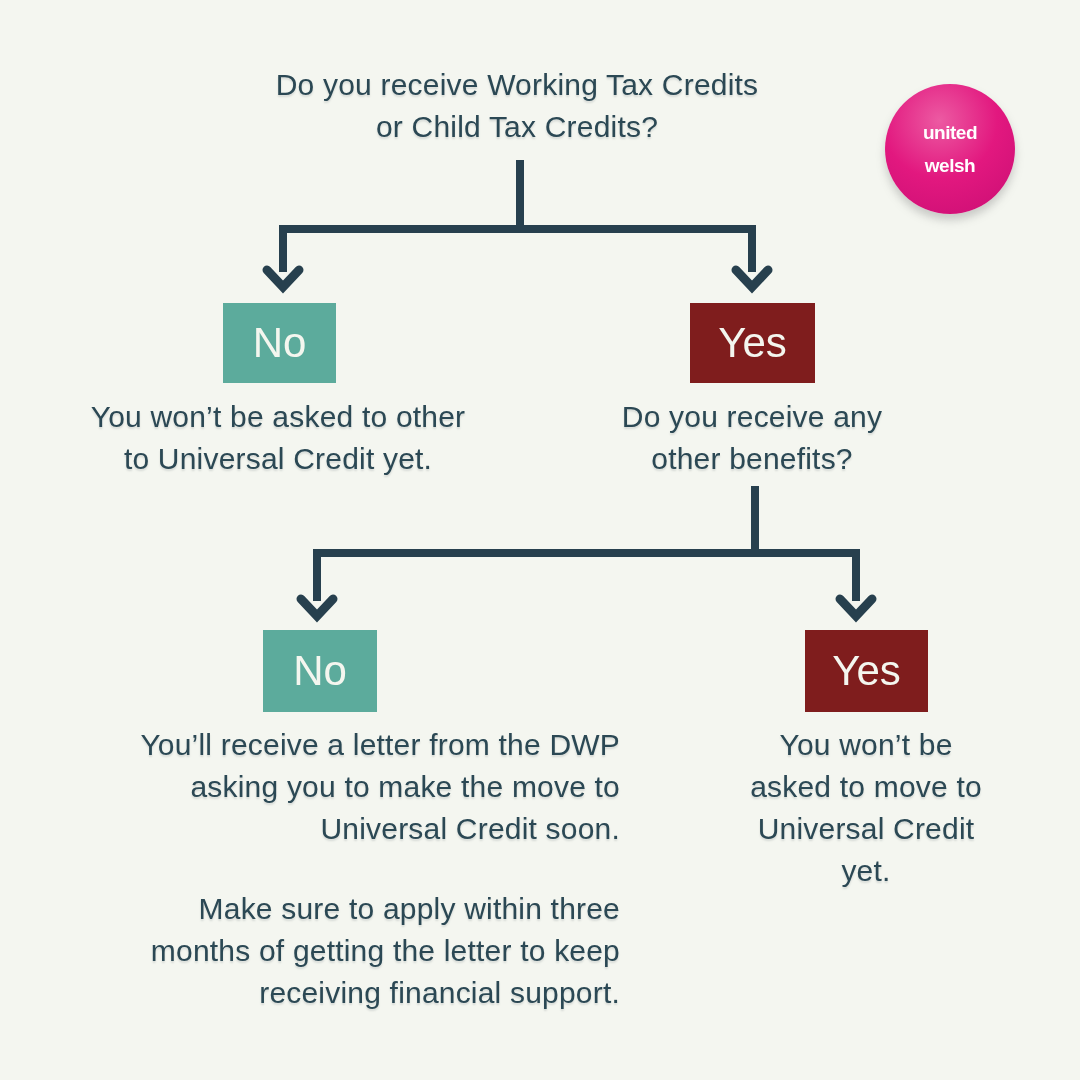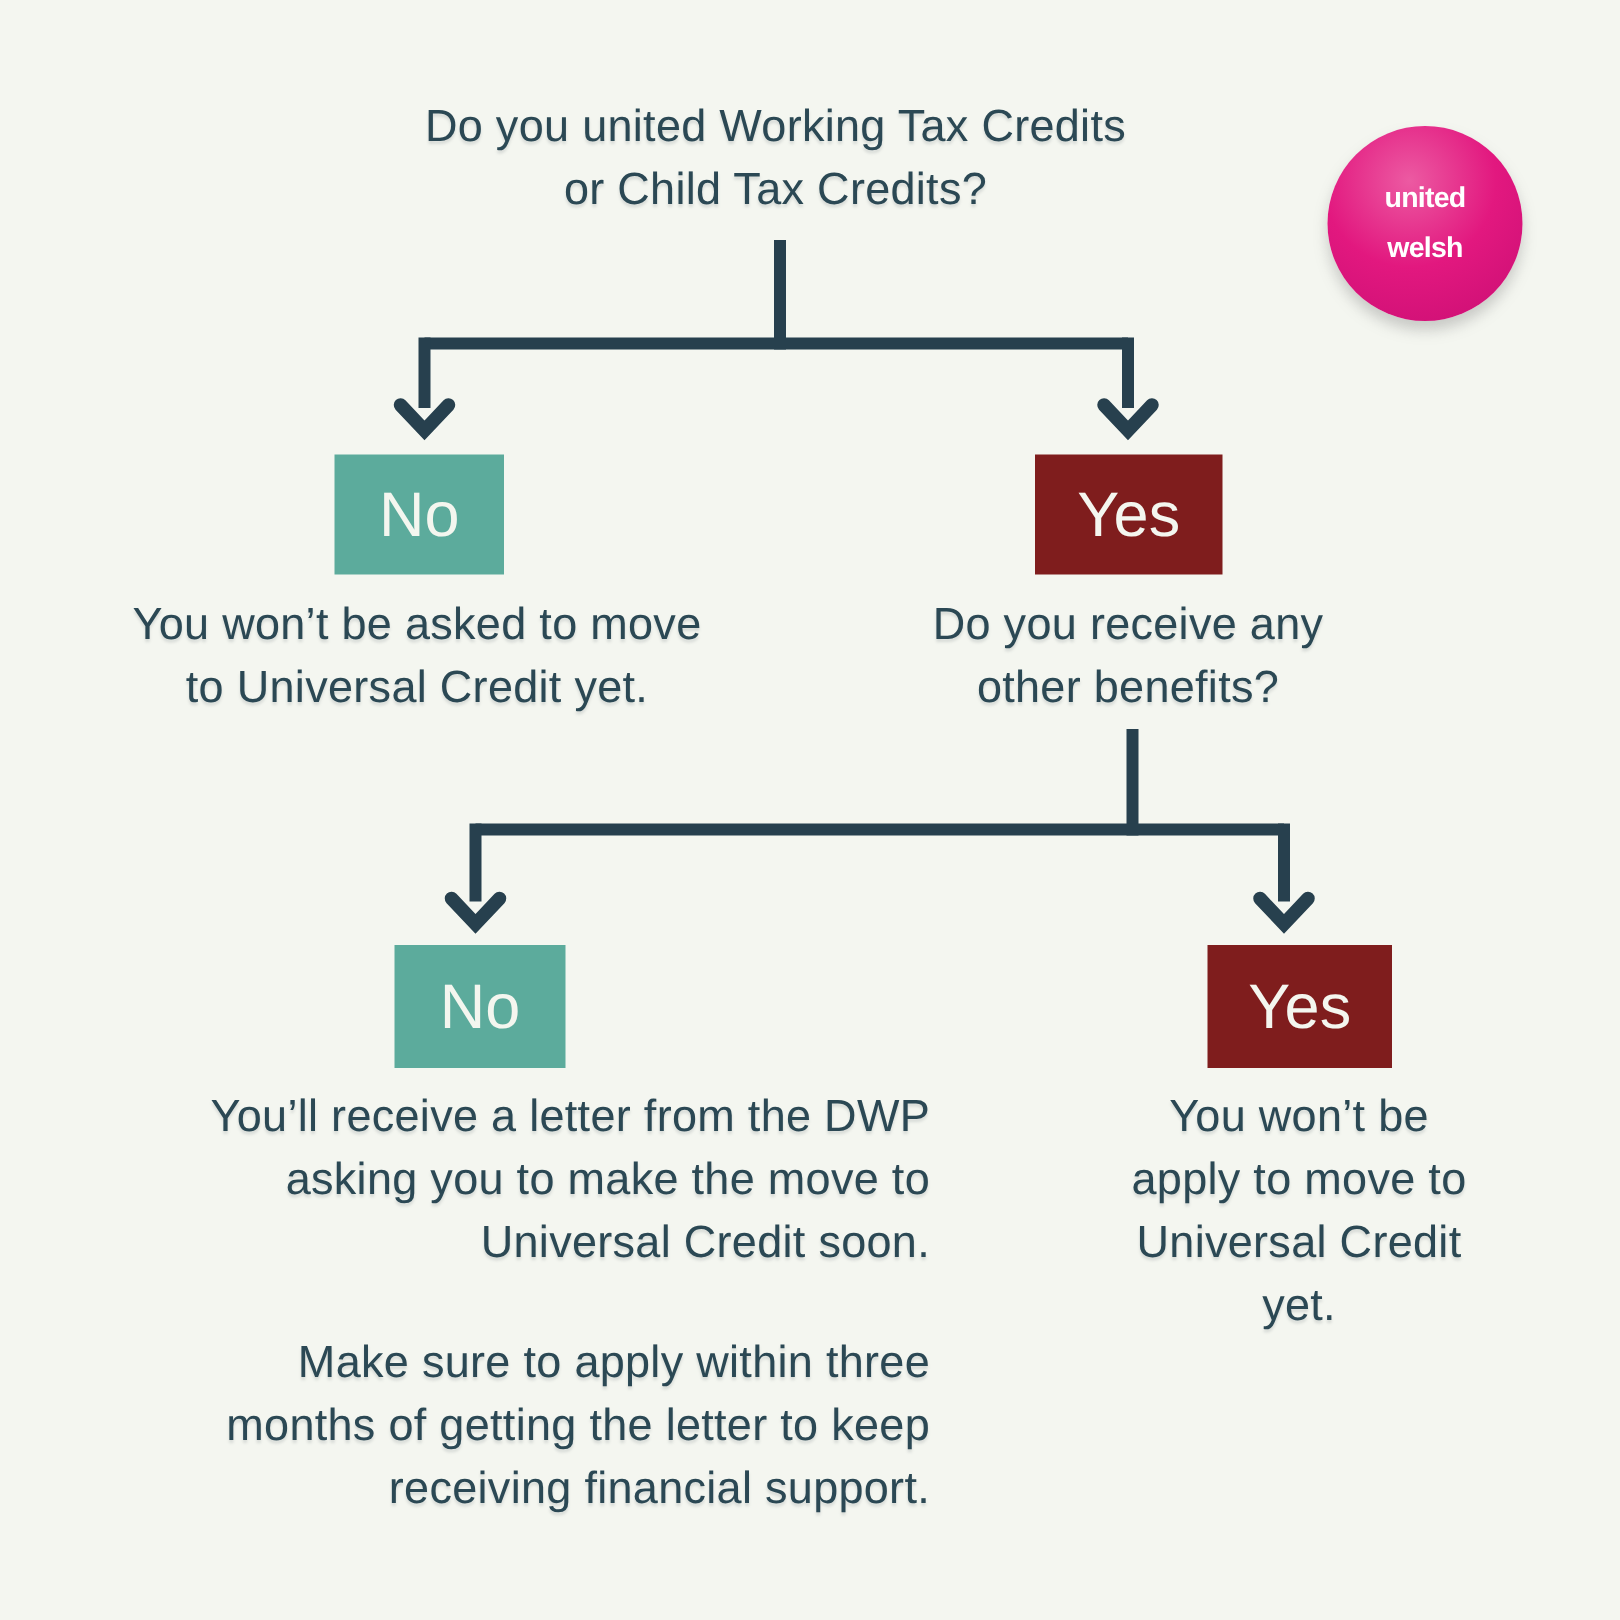--- a/index.html
+++ b/index.html
@@ -61,21 +61,21 @@
     font-size: 19px;
     line-height: 33px;
     letter-spacing: -0.5px;
   }
 </style>
 </head>
 <body>
 
 <div class="canvas">
 
-  <div class="txt" style="left:167px; top:64px; width:700px;">Do you united Working Tax Credits
+  <div class="txt" style="left:167px; top:64px; width:700px;">Do you receive Working Tax Credits
 or Child Tax Credits?</div>
 
   <div class="logo">
     <span>united</span>
     <span>welsh</span>
   </div>
 
   <svg class="connectors" viewBox="0 0 1080 1080">
     <g stroke="#27404e" stroke-width="8" fill="none">
       <path d="M520 160 L520 233"></path>
@@ -89,34 +89,34 @@
       <path d="M755 486 L755 557"></path>
       <path d="M317 553 L856 553"></path>
       <path d="M317 549 L317 601"></path>
       <path d="M856 549 L856 601"></path>
       <path d="M301 599 L317 616 L333 599" stroke-width="9" stroke-linecap="round"></path>
       <path d="M840 599 L856 616 L872 599" stroke-width="9" stroke-linecap="round"></path>
     </g>
   </svg>
 
   <div class="answer-box teal" style="left:223px; top:303px; width:113px; height:80px;">No</div>
-  <div class="txt" style="left:28px; top:396px; width:500px;">You won’t be asked to move
+  <div class="txt" style="left:28px; top:396px; width:500px;">You won’t be asked to other
 to Universal Credit yet.</div>
 
   <div class="answer-box pink" style="left:690px; top:303px; width:125px; height:80px;">Yes</div>
   <div class="txt" style="left:502px; top:396px; width:500px;">Do you receive any
 other benefits?</div>
 
   <div class="answer-box teal" style="left:263px; top:630px; width:114px; height:82px;">No</div>
   <div class="txt" style="left:20px; top:724px; width:600px;text-align:right;">You’ll receive a letter from the DWP
 asking you to make the move to
 Universal Credit soon.</div>
   <div class="txt" style="left:20px; top:888px; width:600px;text-align:right;">Make sure to apply within three
 months of getting the letter to keep
 receiving financial support.</div>
 
   <div class="answer-box pink" style="left:805px; top:630px; width:123px; height:82px;">Yes</div>
   <div class="txt" style="left:666px; top:724px; width:400px;">You won’t be
-apply to move to
+asked to move to
 Universal Credit
 yet.</div>
 
 </div>
 
 </body></html>

